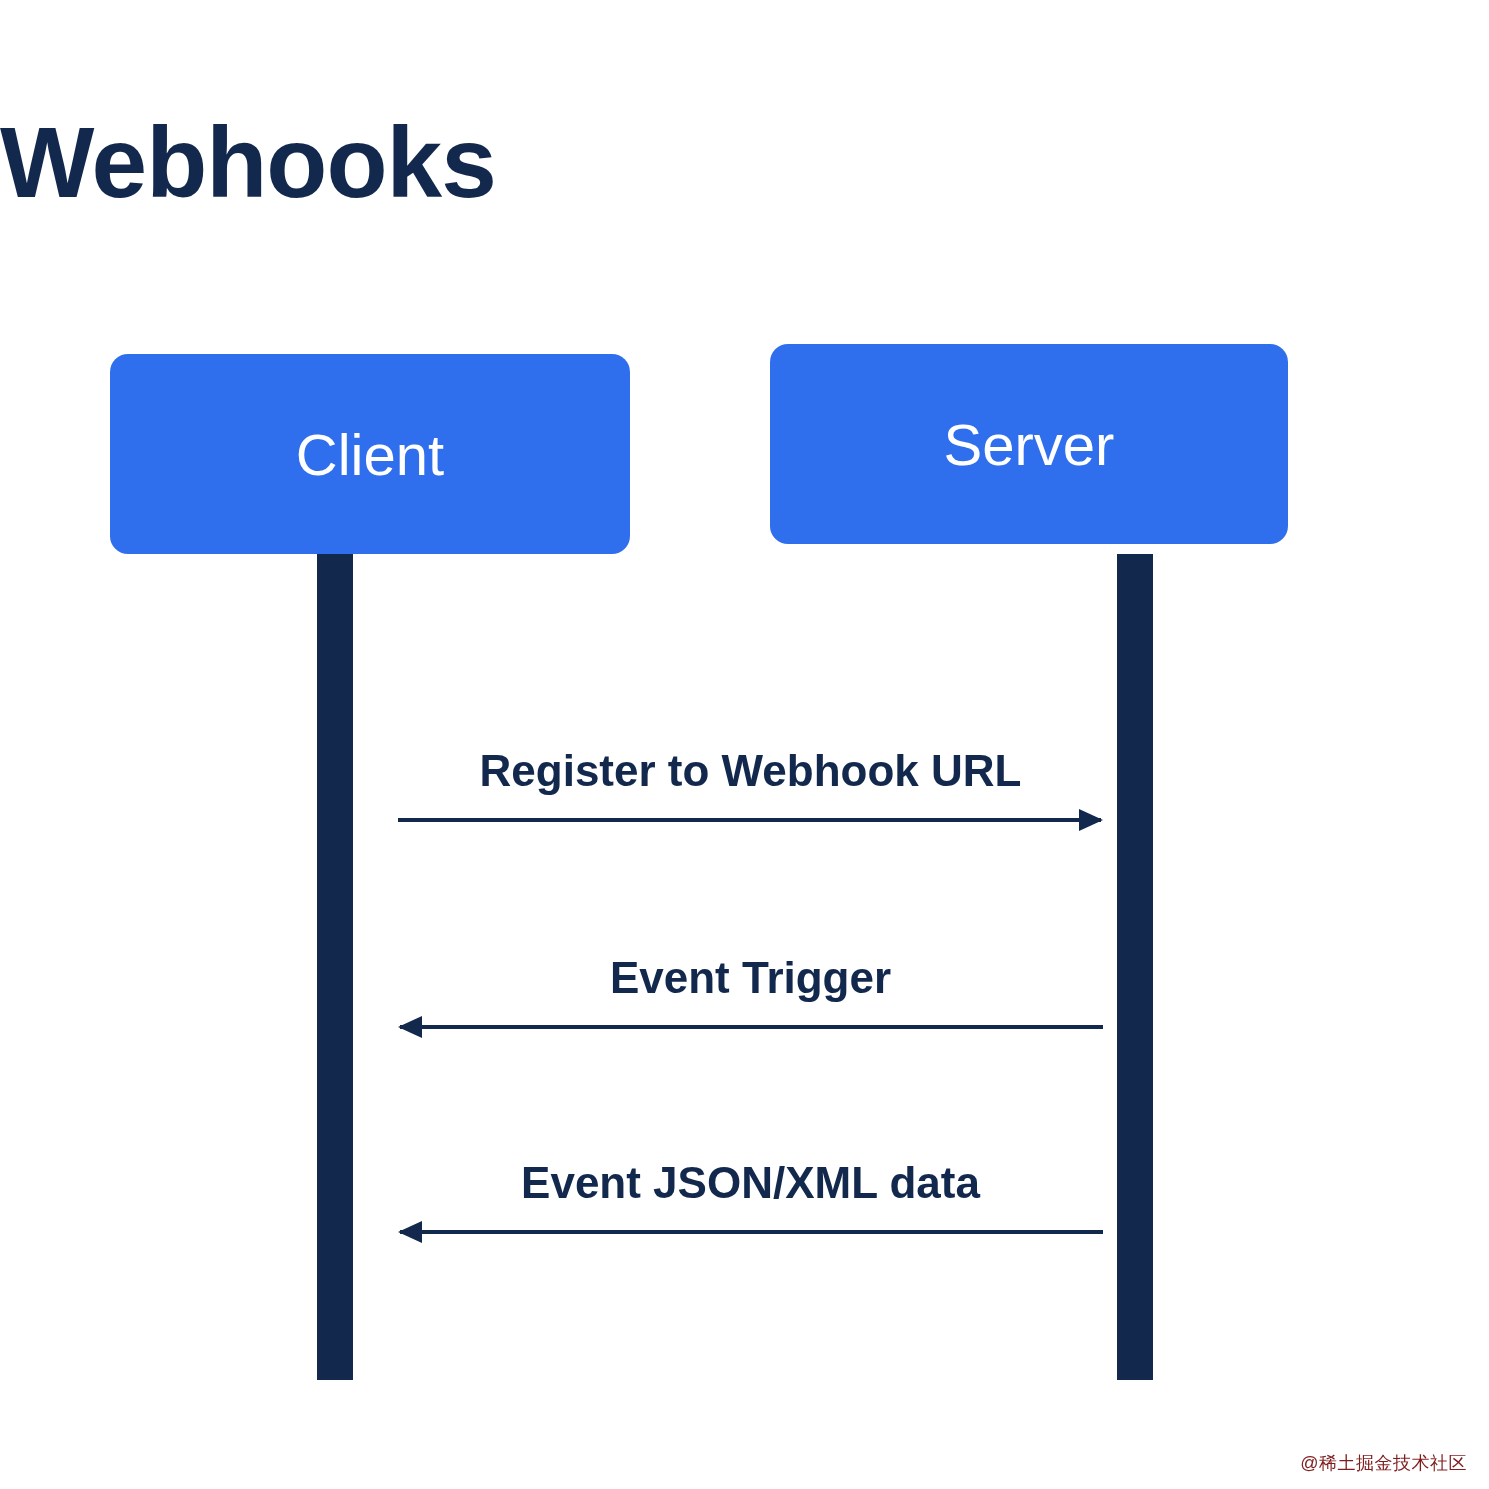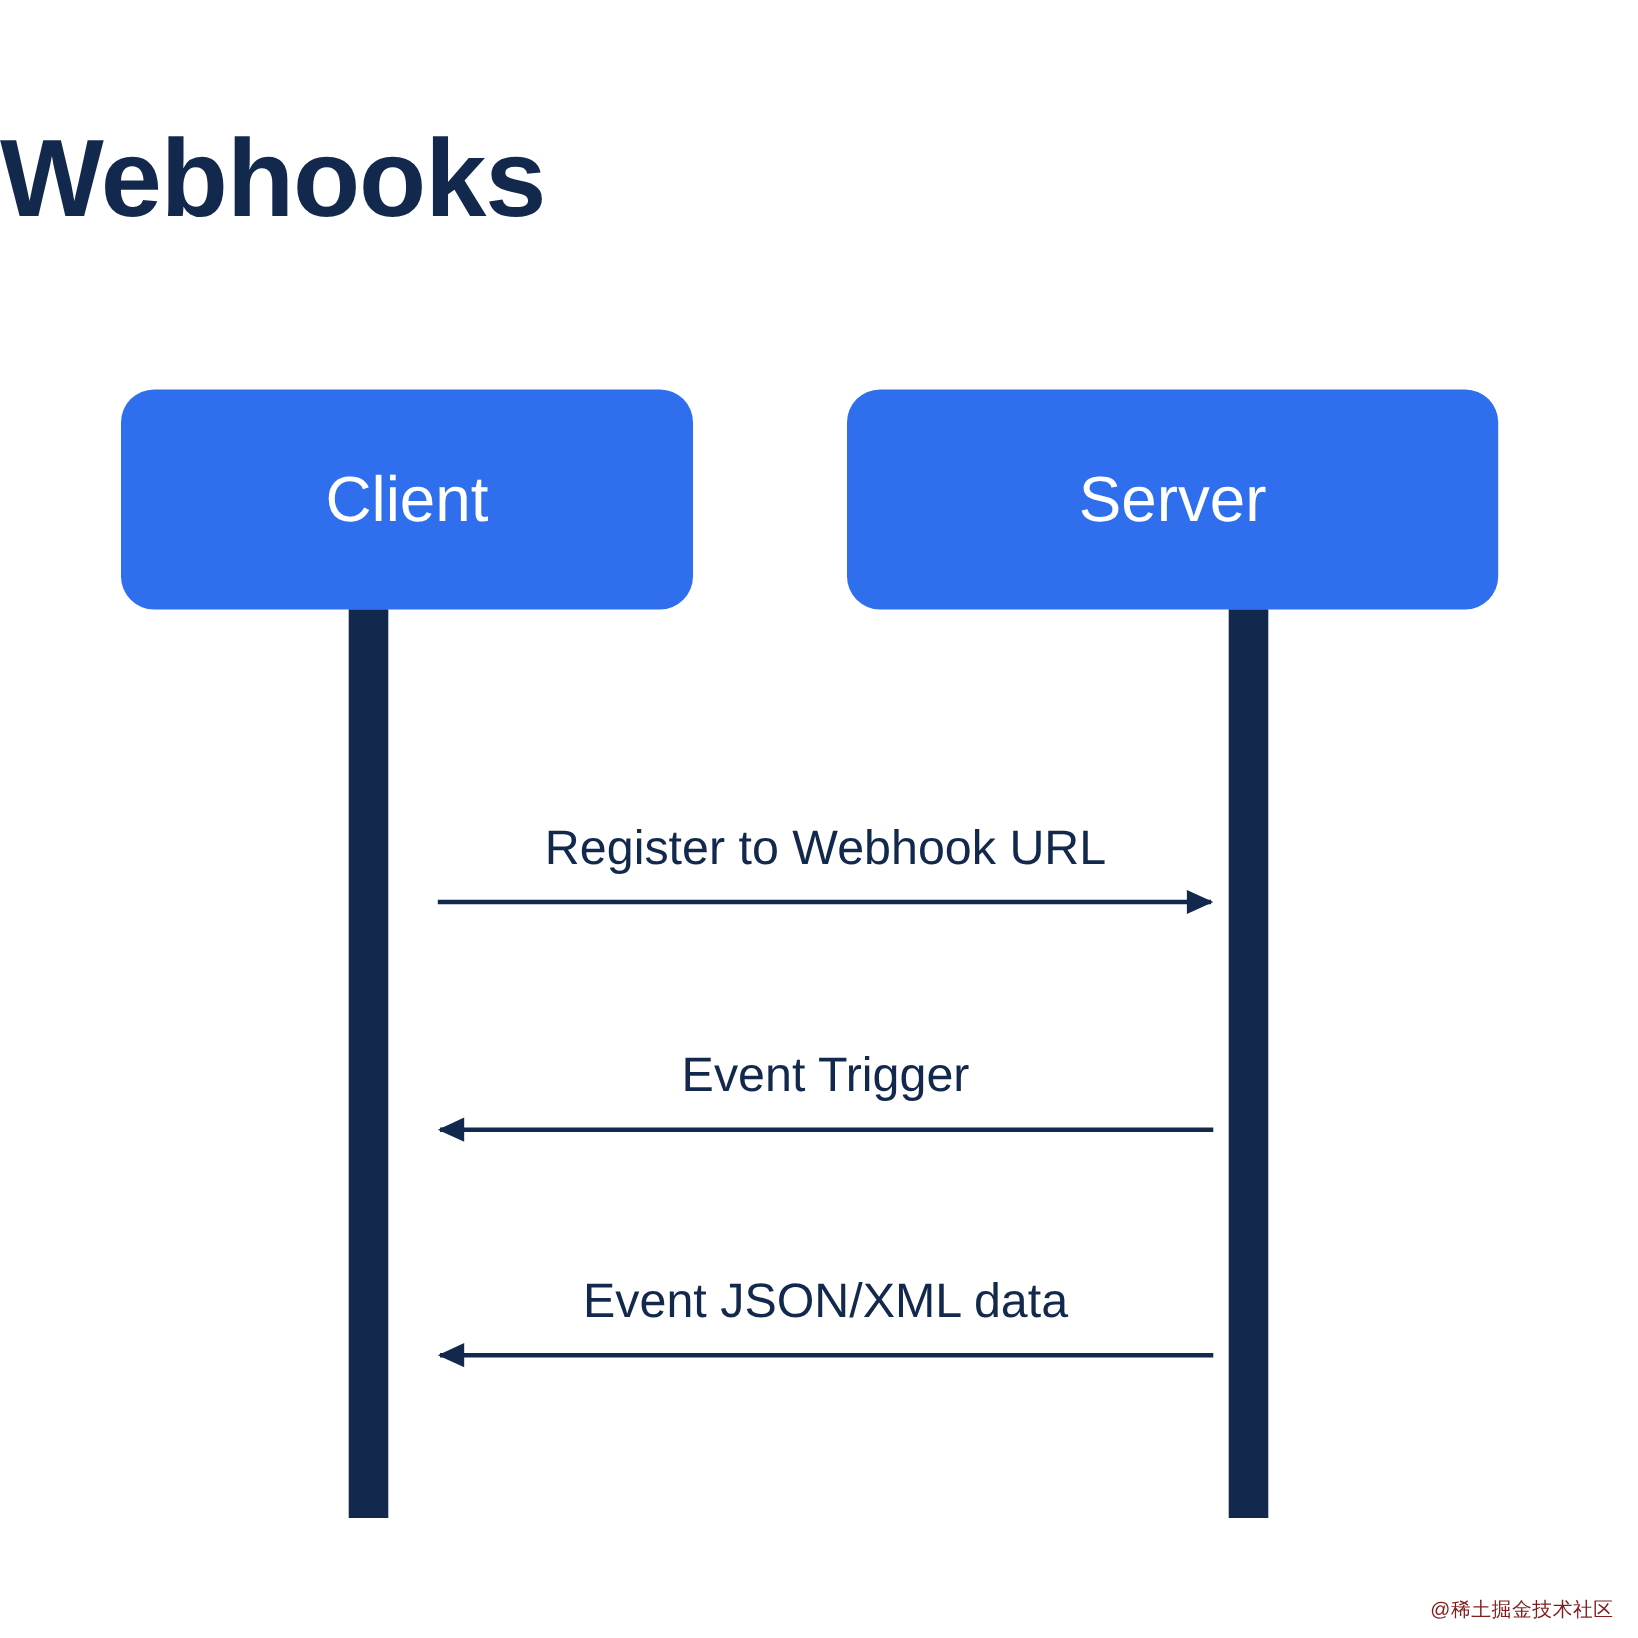--- a/index.html
+++ b/index.html
@@ -20,38 +20,38 @@
     font-size: 100px;
     font-weight: 600;
     color: #12284c;
     letter-spacing: -1px;
   }
   .node {
     position: absolute;
     width: 520px;
     height: 200px;
     background: #2f6fed;
-    border-radius: 30px;
+    border-radius: 18px;
     display: flex;
     align-items: center;
     justify-content: center;
     color: #ffffff;
     font-size: 58px;
     font-weight: 400;
   }
   .lifeline {
     position: absolute;
     width: 36px;
     background: #12284c;
   }
   .msg-label {
     position: absolute;
     color: #12284c;
     font-size: 44px;
-    font-weight: 400;
+    font-weight: 700;
     text-align: center;
   }
   .watermark {
     position: absolute;
     bottom: 14px;
     right: 22px;
     font-size: 18px;
     color: #7f1d1d;
     letter-spacing: 0.5px;
   }
@@ -62,21 +62,21 @@
 </style>
 </head>
 <body>
 
 <div class="title">Webhooks</div>
 
 <div class="node" id="node-client" style="left: 110px; top: 354px; width: 520px; height: 200px;">
   <span>Client</span>
 </div>
 
-<div class="node" id="node-server" style="left: 770px; top: 354px; width: 592px; height: 200px;">
+<div class="node" id="node-server" style="left: 770px; top: 344px; width: 518px; height: 200px;">
   <span>Server</span>
 </div>
 
 <div class="lifeline" id="lifeline-client" style="left: 317px; top: 554px; height: 826px;"></div>
 <div class="lifeline" id="lifeline-server" style="left: 1117px; top: 554px; height: 826px;"></div>
 
 <svg class="arrow" id="arrow-0" width="705" height="30" viewBox="0 0 705 30" style="left: 398px; top: 805px;">
     <line x1="0" y1="15" x2="703" y2="15" stroke="#12284c" stroke-width="4"></line>
     <polygon points="705,15 681,4 681,26" fill="#12284c"></polygon>
   </svg>

